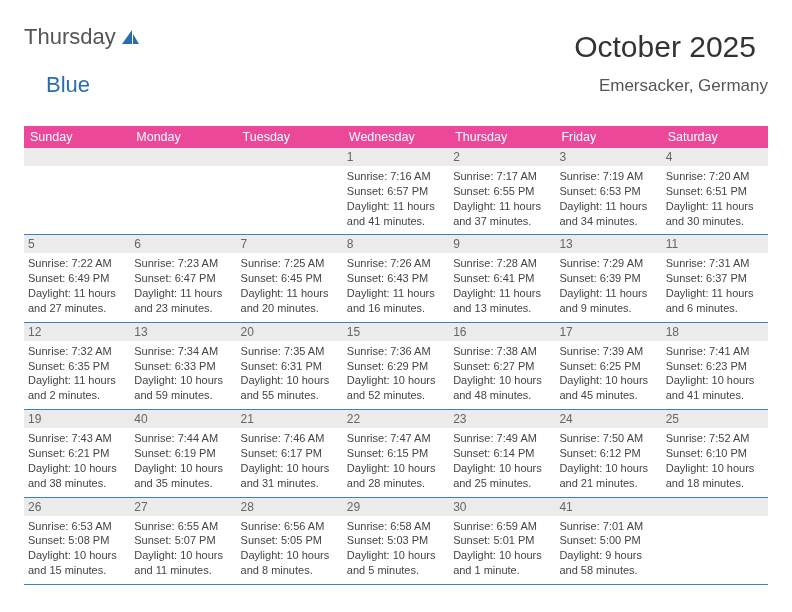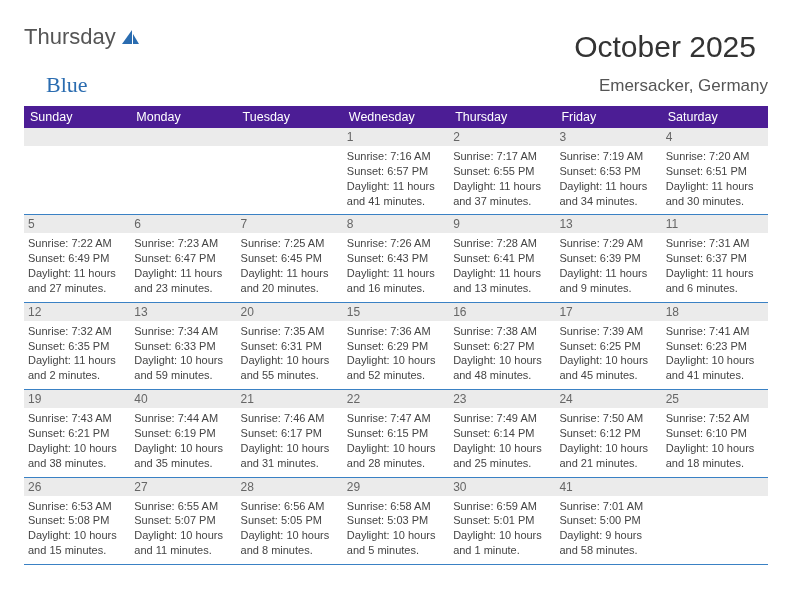--- a/index.html
+++ b/index.html
@@ -37,21 +37,21 @@
   }
   .title-block { text-align: right; }
   .month-title { font-size: 30px; color: #333; font-weight: 400; margin: 12px; }
   .location { font-size: 17px; color: #555; margin-top: 4px; }
   .cal {
     width: 100%;
     border-collapse: collapse;
     table-layout: fixed;
   }
   .cal th {
-    background: #4c1d95;
+    background: #ec4899;
     color: #fff;
     text-align: left;
     font-weight: 400;
     font-size: 12.5px;
     padding: 4px 6px;
   }
   .cal td {
     vertical-align: top;
     border-bottom: 1px solid #3a81c4;
     padding: 4px 4px 8px 4px;
@@ -79,21 +79,21 @@
             <polygon points="2,16 12,2 12,16" fill="#2a6cb0"></polygon>
             <polygon points="13,6 19,16 13,16" fill="#2a6cb0"></polygon>
           </svg></span>
         <br>
     </div>
     <div class="title-block">
       <div class="month-title">October 2025</div>
       <div class="location">Emersacker, Germany</div>
     </div>
   </div>
-  <div style="position:relative; margin-top:-34px; margin-bottom:8px;font-family:Liberation Serif, serif;">
+  <div style="position:relative; margin-top:-34px; margin-bottom:28px;">
     <span class="logo-text-2" style="margin-left:22px;">Blue</span>
   </div>
 
   <table class="cal">
     <thead>
       <tr id="hdr-row">
           <th>Sunday</th>
           <th>Monday</th>
           <th>Tuesday</th>
           <th>Wednesday</th>

